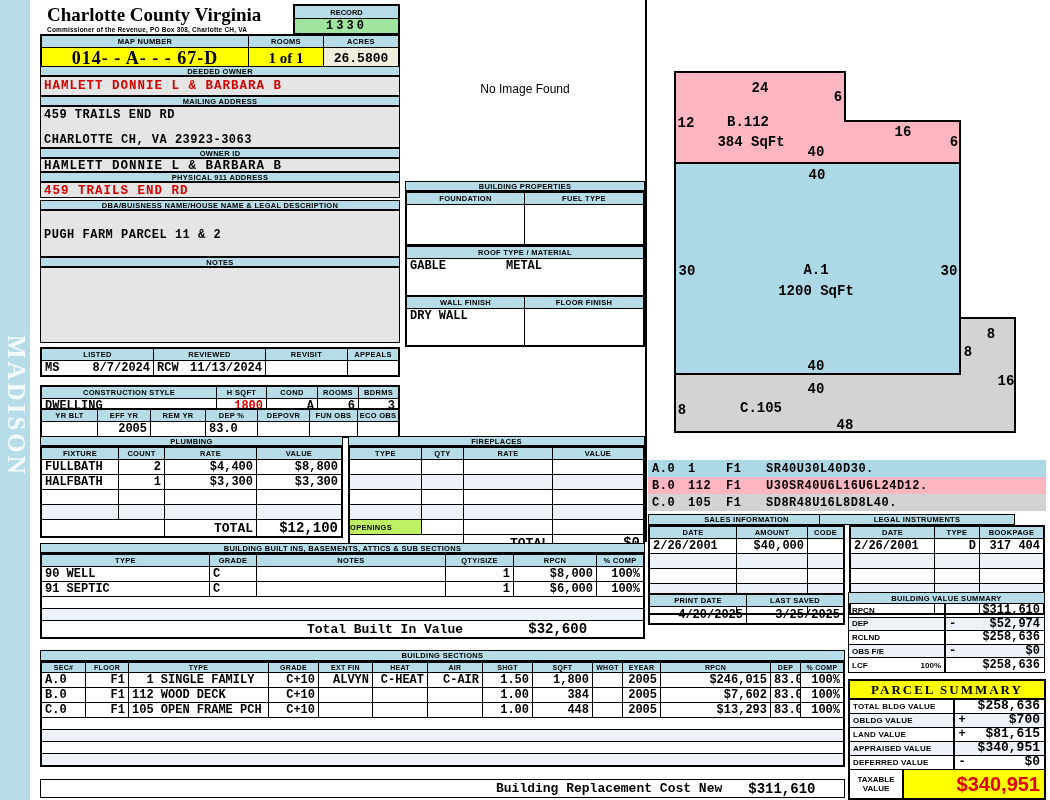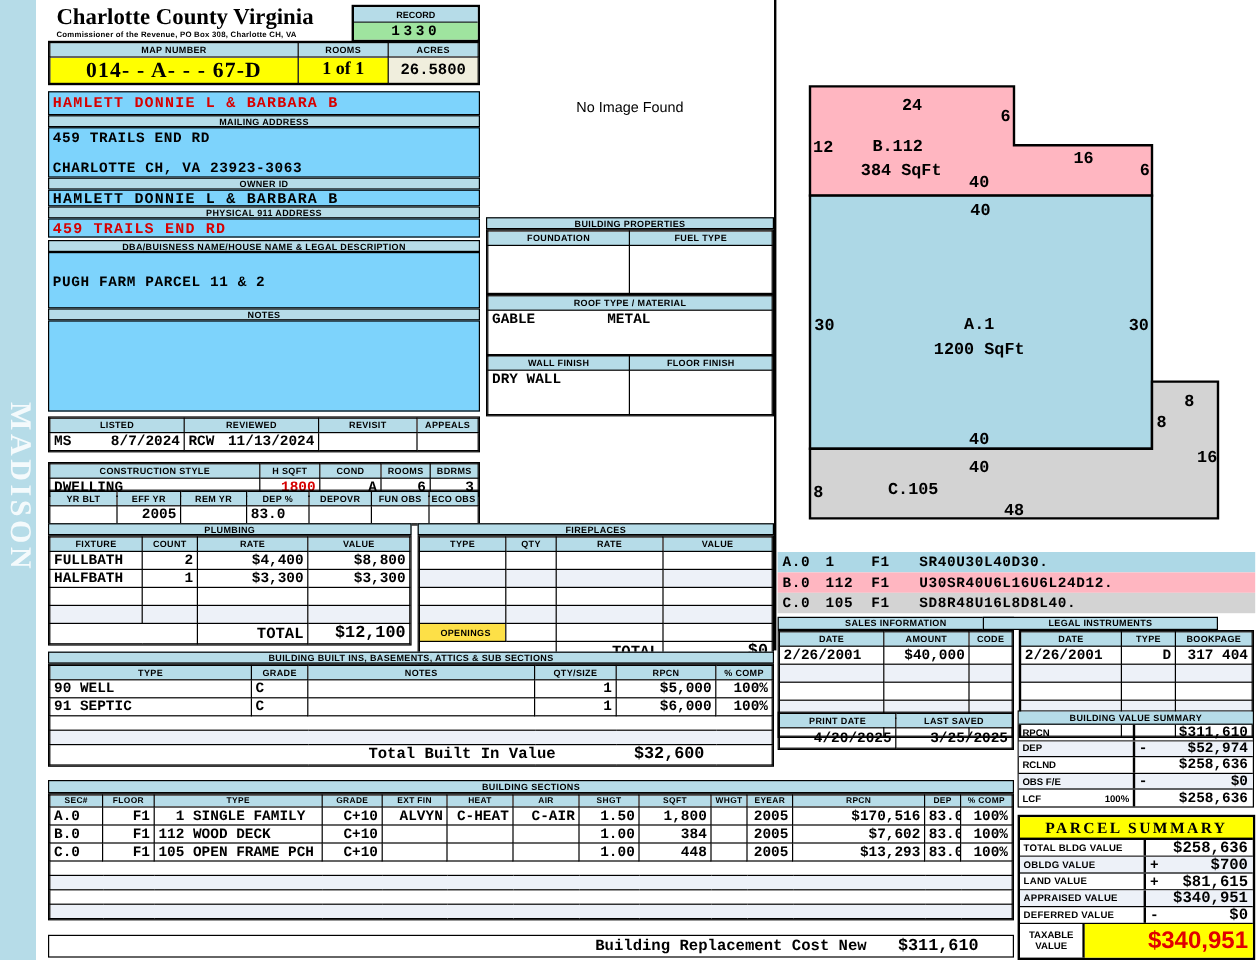--- a/index.html
+++ b/index.html
@@ -10,21 +10,21 @@
   body{font-family:"Liberation Sans",sans-serif;background:#fff}
   .sheet{position:relative;width:1050px;height:800px;background:#fff;overflow:hidden}
   .abs{position:absolute}
   .sidebar{position:absolute;left:0;top:0;width:30px;height:800px;background:var(--hb)}
   .sidebar-text{position:absolute;left:0;top:335px;width:30px;writing-mode:vertical-rl;
     font:bold 25px "Liberation Serif",serif;color:rgba(255,255,255,.85);letter-spacing:3px}
   .county-title{font:bold 19px "Liberation Serif",serif;white-space:nowrap}
   .county-sub{font:bold 6.5px "Liberation Sans",sans-serif;white-space:nowrap;margin-top:0px;letter-spacing:.2px}
   .bar{position:absolute;background:var(--hb);border:1px solid #000;display:flex;align-items:center;justify-content:center;
     font:bold 7.5px "Liberation Sans",sans-serif;letter-spacing:.3px}
-  .wbox{position:absolute;background:#7dd3fc;border:1.5px solid #000}
+  .wbox{position:absolute;background:#e5e5e5;border:1.5px solid #000}
   .mono{font-family:Liberation Mono, monospace;font-weight:bold}
   .red{color:var(--red)}
   table.t{border-collapse:collapse;table-layout:fixed;width:100%}
   .t td{border:1px solid #000;padding:0 3px;overflow:hidden;white-space:nowrap}
   .t td.h{background:var(--hb);font:bold 7.5px "Liberation Sans",sans-serif;text-align:center;padding:1px 0;letter-spacing:.3px}
   .t td.v{font:bold 12px "Liberation Mono",monospace;height:15px}
   .t td.s{background:var(--stripe)}
   .r{text-align:right}.c{text-align:right}
   .tbl-wrap{position:absolute;border:1.5px solid #000}
   .rec-hdr{height:13px;background:var(--hb);border-bottom:1px solid #000;display:flex;align-items:center;justify-content:center;
@@ -35,21 +35,21 @@
   .acres-val{background:var(--cream);font:bold 13px "Liberation Mono",monospace;text-align:center}
   .owner-val{font:bold 12.5px "Liberation Mono",monospace;letter-spacing:1px;padding:2px 3px}
   .addr{font:bold 12px "Liberation Mono",monospace;letter-spacing:.5px;padding:1px 3px}
   .code-row{display:flex;align-items:center;height:17px;font:bold 12px "Liberation Mono",monospace;letter-spacing:.5px;padding-left:4px}
   .code-sec{width:36px}.code-num{width:38px}.code-floor{width:40px}
   .vs-row{display:flex;align-items:center;height:13.6px;border-bottom:1px solid #000}
   .vs-label{width:97px;border-right:2px solid #000;height:100%;display:flex;align-items:center;justify-content:space-between;
     padding:0 3px;font:bold 8px "Liberation Sans",sans-serif}
   .vs-op{width:13px;font:bold 12px "Liberation Mono",monospace;text-align:center}
   .vs-val{flex:1;font:bold 12px "Liberation Mono",monospace;text-align:right;padding-right:4px}
-  .ps-row{display:flex;align-items:center;height:14px;border-bottom:1px solid #000}
+  .ps-row{display:flex;align-items:flex-end;height:14px;border-bottom:1px solid #000}
   .ps-label{width:105px;border-right:2px solid #000;height:100%;display:flex;align-items:center;padding:0 3px;
     font:bold 8px "Liberation Sans",sans-serif;letter-spacing:.2px}
   .ps-op{width:14px;font:bold 12px "Liberation Mono",monospace;text-align:center}
   .ps-val{flex:1;font:bold 13px "Liberation Mono",monospace;text-align:right;padding-right:4px}
   .repl-row{position:absolute;left:40px;top:779px;width:805px;height:19px;border:1.5px solid #000;display:flex;align-items:center}
   svg text{font-family:"Liberation Mono",monospace;font-weight:bold;font-size:14px;fill:#000}
 </style>
 </head>
 <body>
 
@@ -86,20 +86,21 @@
       </tr>
       <tr>
         <td class="map-val">014- - A- - - 67-D</td>
         <td class="card-val">1 of 1</td>
         <td class="acres-val">26.5800</td>
       </tr>
     </tbody>
       </table>
   </div>
 
+  <div class="bar" style="left:40px;top:66px;width:360px;height:10px">DEEDED OWNER</div>
   <div class="wbox owner-val red" style="left:40px;top:76px;width:360px;height:20px">HAMLETT DONNIE L &amp; BARBARA B</div>
 
   <div class="bar" style="left:40px;top:96px;width:360px;height:10px">MAILING ADDRESS</div>
   <div class="wbox" style="left:40px;top:106px;width:360px;height:42px">
     <div class="addr">459 TRAILS END RD</div>
     <div class="addr" style="margin-top:9px">CHARLOTTE CH, VA 23923-3063</div>
   </div>
 
   <div class="bar" style="left:40px;top:148px;width:360px;height:10px">OWNER ID</div>
   <div class="wbox owner-val" style="left:40px;top:158px;width:360px;height:14px;padding-top:0">HAMLETT DONNIE L &amp; BARBARA B</div>
@@ -341,21 +342,21 @@
             <td class="v"></td>
             <td class="v"></td>
           </tr>
       <tr>
             <td class="v s" style="height:13px"></td>
             <td class="v s"></td>
             <td class="v s"></td>
             <td class="v s"></td>
           </tr>
       <tr>
-        <td class="h" style="text-align:left;padding-left:17px;background:#fde047">OPENINGS</td>
+        <td class="h" style="text-align:left;padding-left:0;background:#bef264">OPENINGS</td>
         <td class="v"></td>
             <td class="v"></td>
             <td class="v"></td>
       </tr>
       <tr>
         <td colspan="2" class="v"></td>
         <td class="v c" style="font-size:13px">TOTAL</td>
         <td class="v r" style="font-size:14px">$0</td>
       </tr>
     </tbody>
@@ -380,21 +381,21 @@
         <td class="h">NOTES</td>
         <td class="h">QTY/SIZE</td>
         <td class="h">RPCN</td>
         <td class="h">% COMP</td>
       </tr>
       <tr>
         <td class="v">90 WELL</td>
         <td class="v">C</td>
         <td class="v"></td>
         <td class="v r">1</td>
-        <td class="v r">$5,000</td>
+        <td class="v r">$8,000</td>
         <td class="v r">100%</td>
       </tr>
       <tr>
         <td class="v">91 SEPTIC</td>
         <td class="v">C</td>
         <td class="v"></td>
         <td class="v r">1</td>
         <td class="v r">$6,000</td>
         <td class="v r">100%</td>
       </tr>
@@ -455,21 +456,21 @@
         <td class="v c">F1</td>
         <td class="v" style="white-space:pre">  1 SINGLE FAMILY</td>
         <td class="v c">C+10</td>
         <td class="v r">ALVYN</td>
         <td class="v c">C-HEAT</td>
         <td class="v c">C-AIR</td>
         <td class="v r">1.50</td>
         <td class="v r">1,800</td>
         <td class="v"></td>
         <td class="v c">2005</td>
-        <td class="v r">$170,516</td>
+        <td class="v r">$246,015</td>
         <td class="v r">83.0</td>
         <td class="v r">100%</td>
       </tr>
       <tr>
         <td class="v">B.0</td>
         <td class="v c">F1</td>
         <td class="v" style="white-space:pre">112 WOOD DECK</td>
         <td class="v c">C+10</td>
         <td class="v r"></td>
         <td class="v c"></td>

